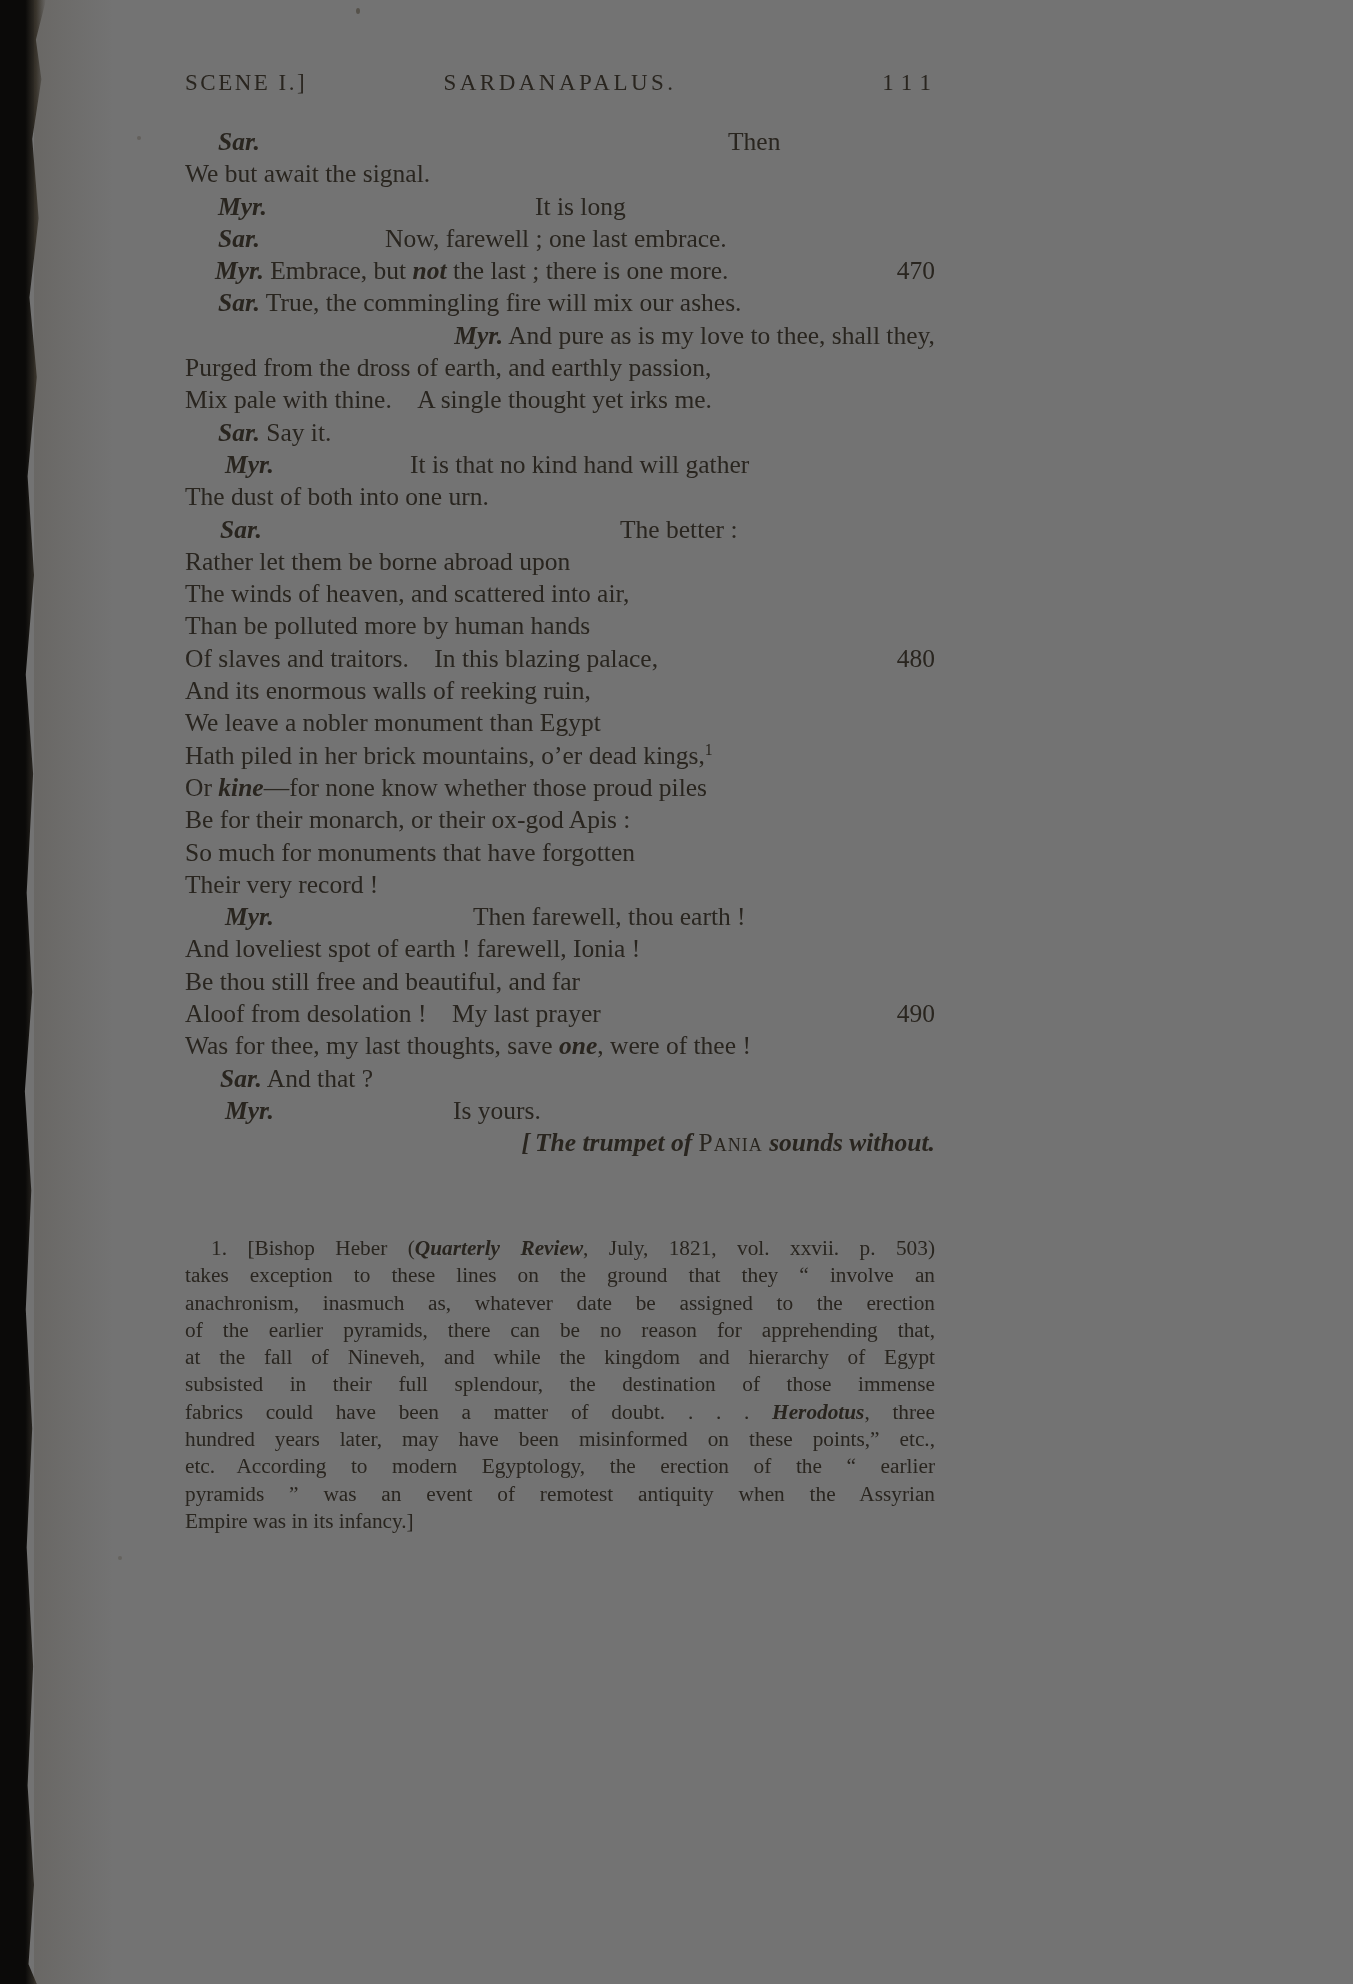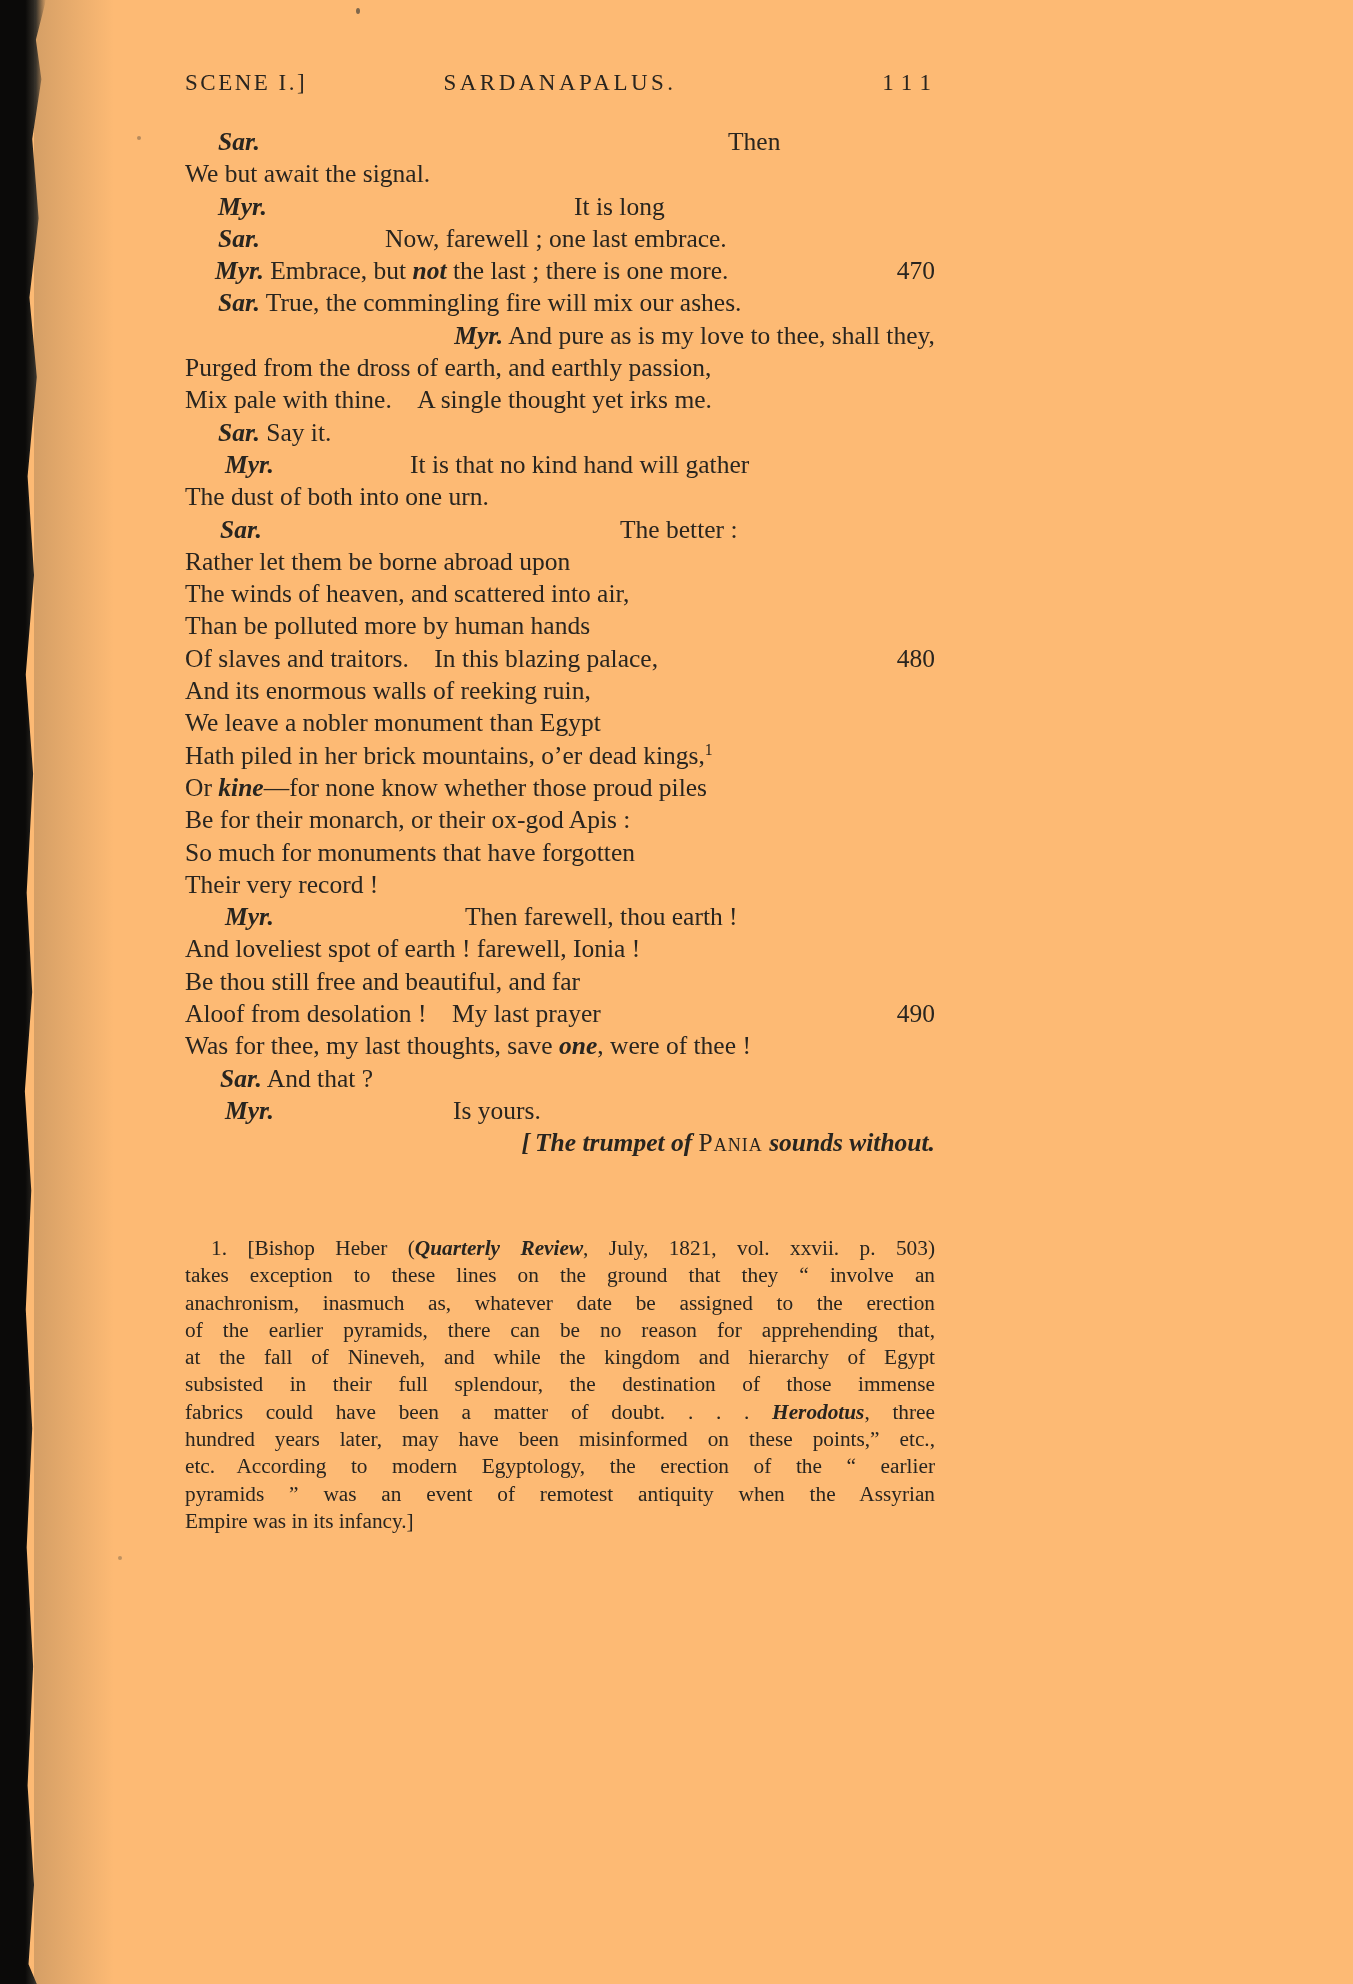--- a/index.html
+++ b/index.html
@@ -3,21 +3,21 @@
 <meta charset="utf-8">
 <style>
   * { margin:0; padding:0; box-sizing:border-box; }
   html,body { background:#ddd; }
   body {
     width:1353px; height:1984px; position:relative;
     font-family:"Liberation Serif", serif;
   }
   .page {
     position:absolute; inset:0; overflow:hidden;
-    background:#fdba74; color:#29251f;
+    background:#737373; color:#29251f;
   }
   
   .scanband {
     position:absolute; left:0; top:0; width:46px; height:100%;
     background:linear-gradient(90deg,#0b0a09 0%,#0b0a09 55%,#343029 78%,rgba(90,84,72,0) 100%);
     clip-path:polygon(0 0,100% 0,78% 2%,90% 4%,70% 7%,84% 11%,64% 15%,80% 19%,60% 24%,74% 29%,56% 34%,72% 39%,58% 45%,70% 50%,54% 55%,68% 60%,56% 66%,70% 72%,58% 78%,72% 84%,60% 90%,74% 95%,62% 99%,80% 100%,0 100%);
   }
   .guttershadow {
     position:absolute; left:34px; top:0; width:80px; height:100%;
     background:linear-gradient(90deg, rgba(70,62,50,.22), rgba(70,62,50,0));
@@ -66,21 +66,21 @@
 
   <div class="header">
     <span class="scene">SCENE I.]</span>
     <span class="rtitle">SARDANAPALUS.</span>
     <span class="pagenum">111</span>
   </div>
 
   <div class="dialogue">
       <div class="vline" style="padding-left: 33px;"><span class="it">Sar.</span><span class="cont" style="left: 543px;"><span>Then</span></span></div>
       <div class="vline"><span>We but await the signal.</span></div>
-      <div class="vline" style="padding-left: 33px;"><span class="it">Myr.</span><span class="cont" style="left: 350px; margin-left: 39px;"><span>It is long</span></span></div>
+      <div class="vline" style="padding-left: 33px;"><span class="it">Myr.</span><span class="cont" style="left: 350px;"><span>It is long</span></span></div>
       <div class="vline" style="padding-left: 33px;"><span class="it">Sar.</span><span class="cont" style="left: 200px;"><span>Now, farewell ; one last embrace.</span></span></div>
       <div class="vline" style="padding-left: 30px;"><span class="it">Myr.</span><span> Embrace, but </span><span class="it">not</span><span> the last ; there is one more.</span><span class="lnum">470</span></div>
       <div class="vline" style="padding-left: 33px;"><span class="it">Sar.</span><span> True, the commingling fire will mix our ashes.</span></div>
       <div class="vline" style="padding-left: 33px; text-align: right;"><span class="it">Myr.</span><span> And pure as is my love to thee, shall they,</span></div>
       <div class="vline"><span>Purged from the dross of earth, and earthly passion,</span></div>
       <div class="vline"><span>Mix pale with thine. A single thought yet irks me.</span></div>
       <div class="vline" style="padding-left: 33px;"><span class="it">Sar.</span><span> Say it.</span></div>
       <div class="vline" style="padding-left: 40px;"><span class="it">Myr.</span><span class="cont" style="left: 225px;"><span>It is that no kind hand will gather</span></span></div>
       <div class="vline"><span>The dust of both into one urn.</span></div>
       <div class="vline" style="padding-left: 35px;"><span class="it">Sar.</span><span class="cont" style="left: 435px;"><span>The better :</span></span></div>
@@ -88,21 +88,21 @@
       <div class="vline"><span>The winds of heaven, and scattered into air,</span></div>
       <div class="vline"><span>Than be polluted more by human hands</span></div>
       <div class="vline"><span>Of slaves and traitors. In this blazing palace,</span><span class="lnum">480</span></div>
       <div class="vline"><span>And its enormous walls of reeking ruin,</span></div>
       <div class="vline"><span>We leave a nobler monument than Egypt</span></div>
       <div class="vline"><span>Hath piled in her brick mountains, o’er dead kings,</span><span class="sup">1</span></div>
       <div class="vline"><span>Or </span><span class="it">kine</span><span>—for none know whether those proud piles</span></div>
       <div class="vline"><span>Be for their monarch, or their ox-god Apis :</span></div>
       <div class="vline"><span>So much for monuments that have forgotten</span></div>
       <div class="vline"><span>Their very record !</span></div>
-      <div class="vline" style="padding-left: 40px;"><span class="it">Myr.</span><span class="cont" style="left: 280px;"><span>Then farewell, thou earth !</span></span></div>
+      <div class="vline" style="padding-left: 40px;"><span class="it">Myr.</span><span class="cont" style="left: 288px;"><span>Then farewell, thou earth !</span></span></div>
       <div class="vline"><span>And loveliest spot of earth ! farewell, Ionia !</span></div>
       <div class="vline"><span>Be thou still free and beautiful, and far</span></div>
       <div class="vline"><span>Aloof from desolation ! My last prayer</span><span class="lnum">490</span></div>
       <div class="vline"><span>Was for thee, my last thoughts, save </span><span class="it">one</span><span>, were of thee !</span></div>
       <div class="vline" style="padding-left: 35px;"><span class="it">Sar.</span><span> And that ?</span></div>
       <div class="vline" style="padding-left: 40px;"><span class="it">Myr.</span><span class="cont" style="left: 268px;"><span>Is yours.</span></span></div>
       <div class="vline ra"><span class="it">[ The trumpet of </span><span class="sc">Pania</span><span class="it"> sounds without.</span></div>
     </div>
 
   <div class="footnote">

